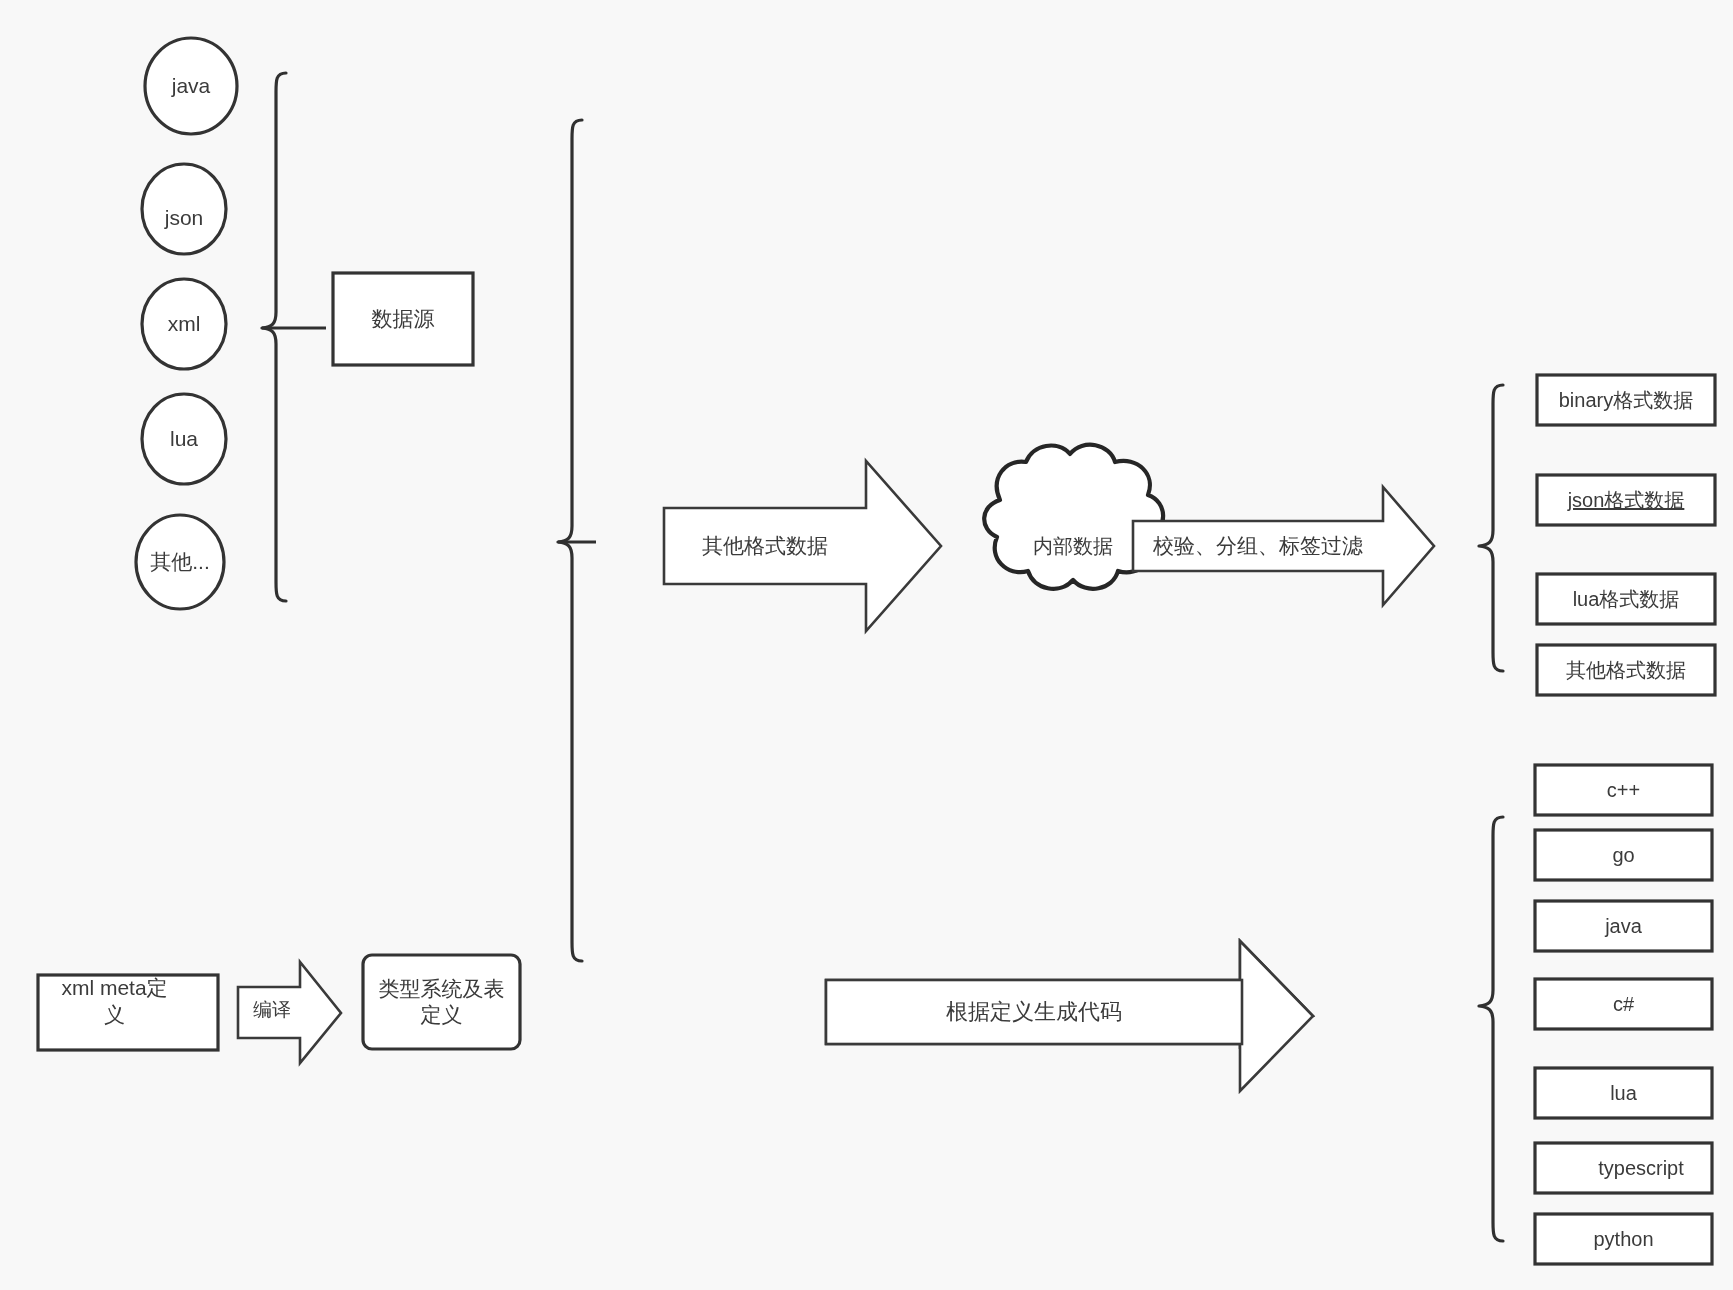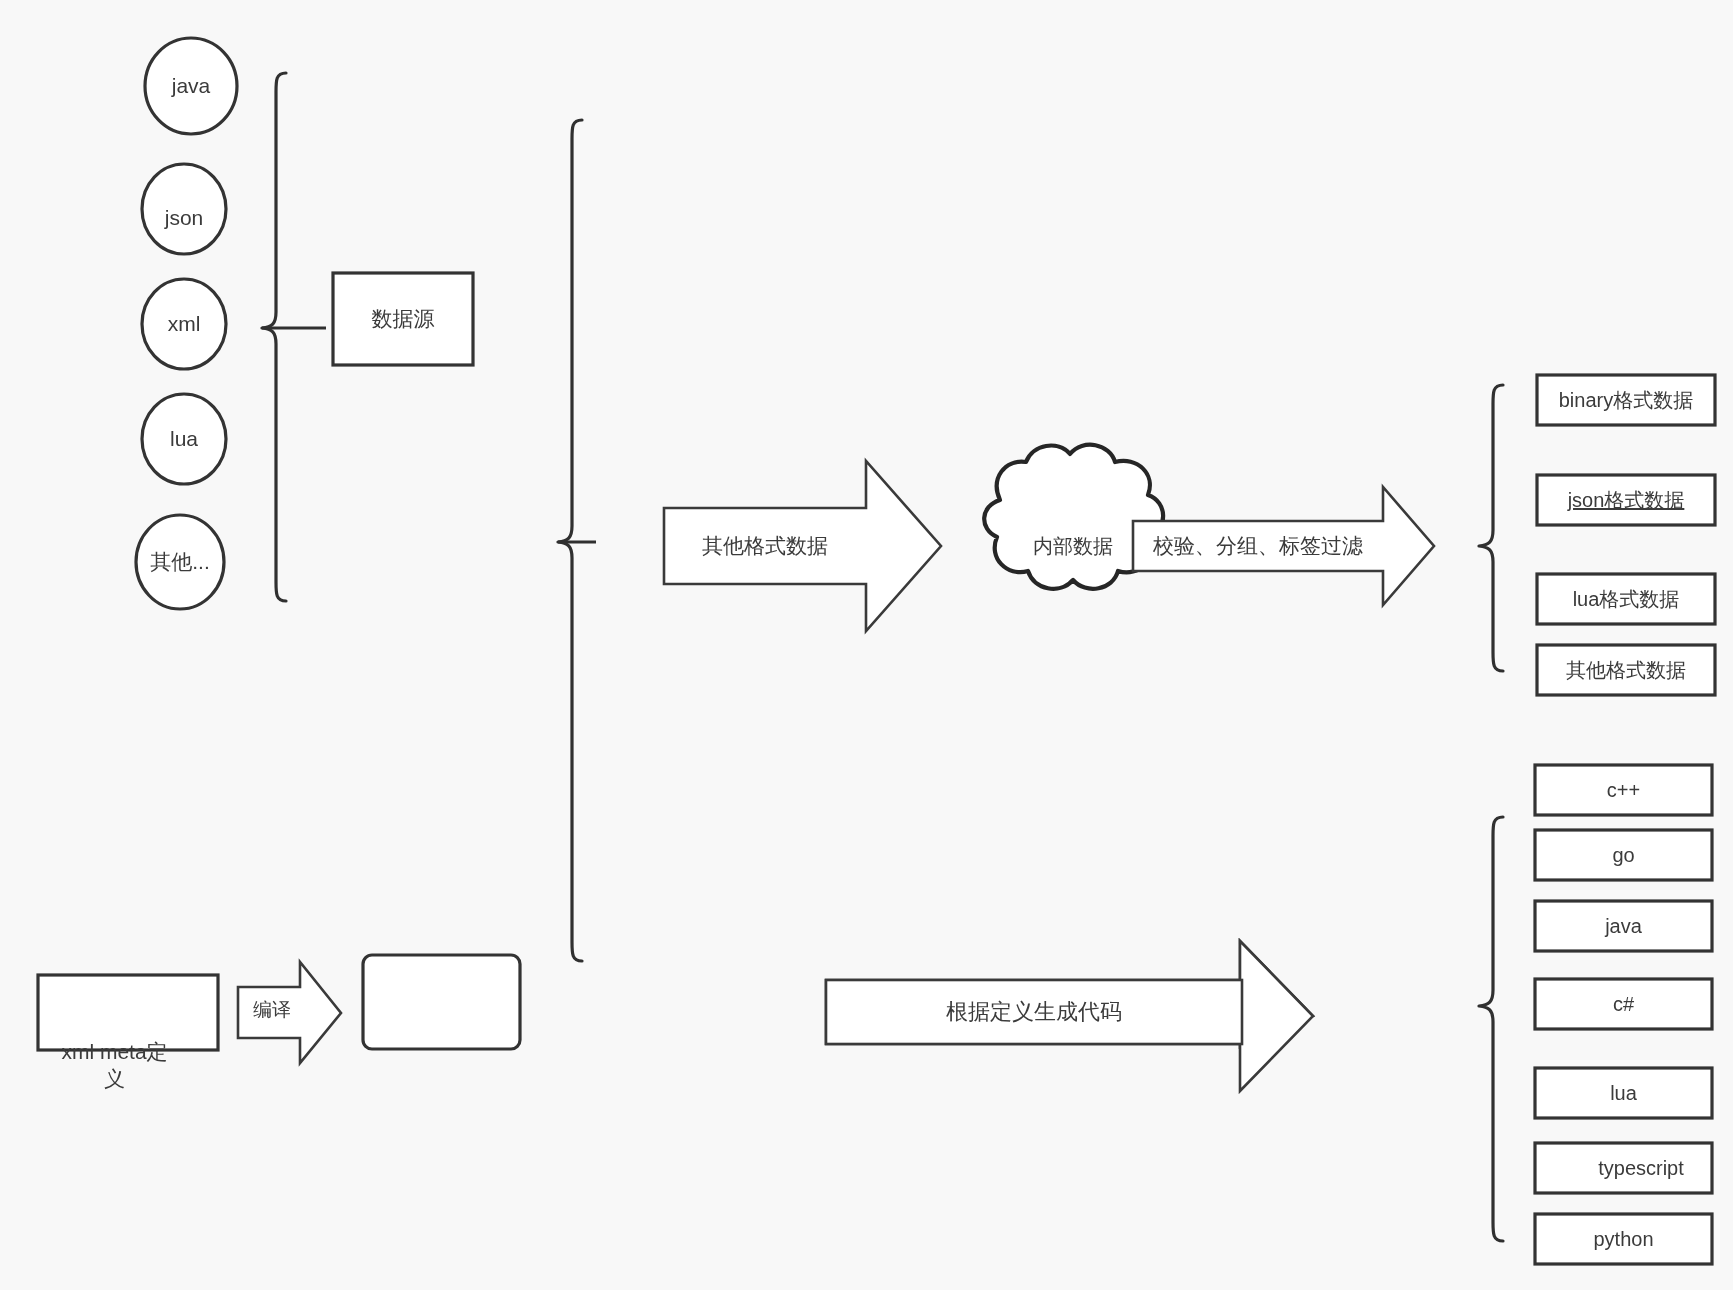--- a/index.html
+++ b/index.html
@@ -170,25 +170,27 @@
 
   <div class="node-label fs-20" style="left:1000px;top:526px;width:146px;height:40px;">内部数据</div>
 
   <div class="node-label fs-21" style="left:1133px;top:526px;width:250px;height:40px;">校验、分组、标签过滤</div>
 
   <div class="node-label fs-20" style="left:1537px;top:375px;width:178px;height:50px;">binary格式数据</div>
   <div class="node-label fs-20" style="left:1537px;top:475px;width:178px;height:50px;text-decoration:underline;">json格式数据</div>
   <div class="node-label fs-20" style="left:1537px;top:574px;width:178px;height:50px;">lua格式数据</div>
   <div class="node-label fs-20" style="left:1537px;top:645px;width:178px;height:50px;">其他格式数据</div>
 
-  <div class="node-label fs-21" style="left:38px;top:1028px;width:153px;height:75px;">xml meta定
+  <div class="node-label fs-21" style="left:38px;top:964px;width:153px;height:75px;">xml meta定
 义</div>
 
   <div class="node-label fs-19" style="left:238px;top:993px;width:68px;height:34px;">编译</div>
 
+  <div class="node-label fs-21" style="left:363px;top:955px;width:157px;height:94px;">类型系统及表
+定义</div>
 
   <div class="node-label fs-22" style="left:826px;top:992px;width:416px;height:40px;">根据定义生成代码</div>
 
   <div class="node-label fs-20" style="left:1535px;top:765px;width:177px;height:50px;">c++</div>
   <div class="node-label fs-20" style="left:1535px;top:830px;width:177px;height:50px;">go</div>
   <div class="node-label fs-20" style="left:1535px;top:901px;width:177px;height:50px;">java</div>
   <div class="node-label fs-20" style="left:1535px;top:979px;width:177px;height:50px;">c#</div>
   <div class="node-label fs-20" style="left:1535px;top:1068px;width:177px;height:50px;">lua</div>
   <div class="node-label fs-20" style="left:1535px;top:1143px;width:212px;height:50px;">typescript</div>
   <div class="node-label fs-20" style="left:1535px;top:1214px;width:177px;height:50px;">python</div>

